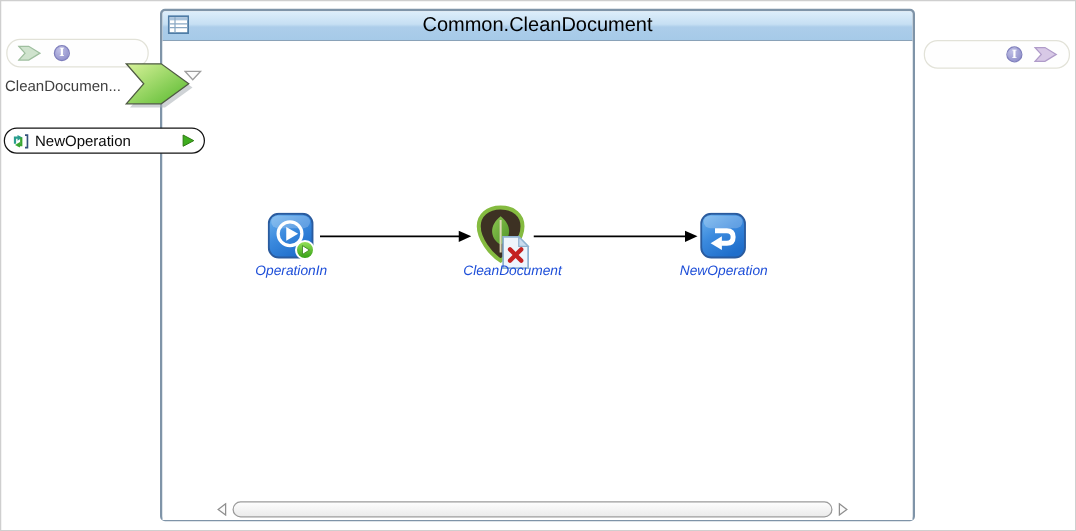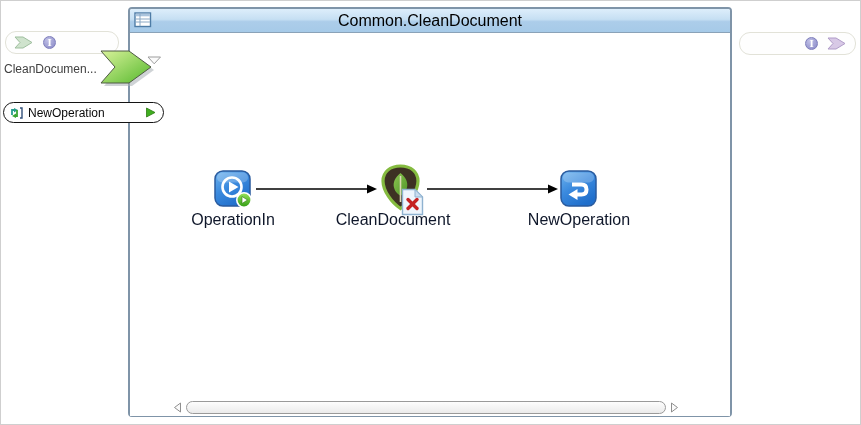--- a/index.html
+++ b/index.html
@@ -22,21 +22,21 @@
   .panel{position:absolute;left:127px;top:6px;width:604px;height:410px;border:2px solid #7f94a8;border-radius:4px;background:#fff;box-sizing:border-box;}
   .titlebar{position:relative;height:23px;background:linear-gradient(180deg,#ddeefb 0%,#c6dff3 45%,#accdea 55%,#a6cae8 100%);border-bottom:1px solid #8aa2b8;border-radius:2px 2px 0 0;}
   .titlebar .tbl{position:absolute;left:4px;top:3px;}
   .titlebar .title{display:block;width:100%;text-align:center;font-size:16px;line-height:23px;color:#000;}
   .content{position:relative;width:100%;height:383px;background:#fff;}
 
   .dropdown{position:absolute;left:17px;top:23px;}
 
   .edges{position:absolute;left:0;top:0;}
   .node-icon{position:absolute;}
-  .node-label{position:absolute;width:130px;text-align:center;font-size:16px;color:#0f172a;}
+  .node-label{position:absolute;width:130px;text-align:center;font-size:11px;color:#1d4ed8;font-style:italic;}
 
   
   .hscroll{position:absolute;left:0;top:366px;width:600px;height:16px;display:flex;align-items:center;}
   .sb-btn{width:9px;height:11px;flex:none;}
   .sb-track{position:relative;margin:0 4px;width:480px;height:13px;border:1px solid #9a9a9a;border-radius:7px;background:linear-gradient(180deg,#fdfdfd,#ebebeb);box-sizing:border-box;}
   .sb-left{margin-left:43px;}
 </style>
 </head>
 <body>
 
@@ -131,21 +131,21 @@
         <path d="M21.5 2 C 11 2, 4 8, 4 17 C 4 27, 13 39, 21.5 44.5 C 30 39, 39 27, 39 17 C 39 8, 32 2, 21.5 2 Z" fill="#3d3123" stroke="#85bb40" stroke-width="3.2"></path>
         <path d="M21.5 9 C 16 13.5, 13.8 18.5, 15 23.5 C 16 27.8, 19.3 30.6, 21.5 31.6 C 23.7 30.6, 27 27.8, 28 23.5 C 29.2 18.5, 27 13.5, 21.5 9 Z" fill="url(#gLeaf)"></path>
         <line x1="21.5" y1="12" x2="21.5" y2="38" stroke="#ded8b8" stroke-width="1.6"></line>
       </svg>
       <svg class="node-icon" style="left:271px;top:155px" width="23" height="28">
         <path d="M1.5 1.5 H14 L21.5 9 V26.5 H1.5 Z" fill="#eef5fc" stroke="#8fb2d0" stroke-width="1.4"></path>
         <path d="M14 1.5 V9 H21.5 Z" fill="#c9dcef" stroke="#8fb2d0" stroke-width="1"></path>
         <line x1="7" y1="11.5" x2="16" y2="20.5" stroke="#c42222" stroke-width="3.4" stroke-linecap="round"></line>
         <line x1="16" y1="11.5" x2="7" y2="20.5" stroke="#c42222" stroke-width="3.4" stroke-linecap="round"></line>
       </svg>
-      <div class="node-label" style="left:198px;top:178px">CleanDocument</div>
+      <div class="node-label" style="left:215px;top:178px">CleanDocument</div>
 
       <svg class="node-icon" style="left:430px;top:137px" width="40" height="40">
         <rect x="1" y="1" width="35" height="35" rx="8" fill="url(#gBlue)" stroke="#2a5b9e" stroke-width="1.5"></rect>
         <rect x="3" y="2.5" width="31" height="10" rx="5" fill="#ffffff" opacity="0.22"></rect>
         <path d="M12 14.5 H21.5 Q26.5 14.5 26.5 19.5 Q26.5 24.5 21.5 24.5 H17" fill="none" stroke="#ffffff" stroke-width="4"></path>
         <polygon points="17.5,19 17.5,30 8.5,24.5" fill="#ffffff"></polygon>
       </svg>
       <div class="node-label" style="left:384px;top:178px">NewOperation</div>
 
       <div class="hscroll">

